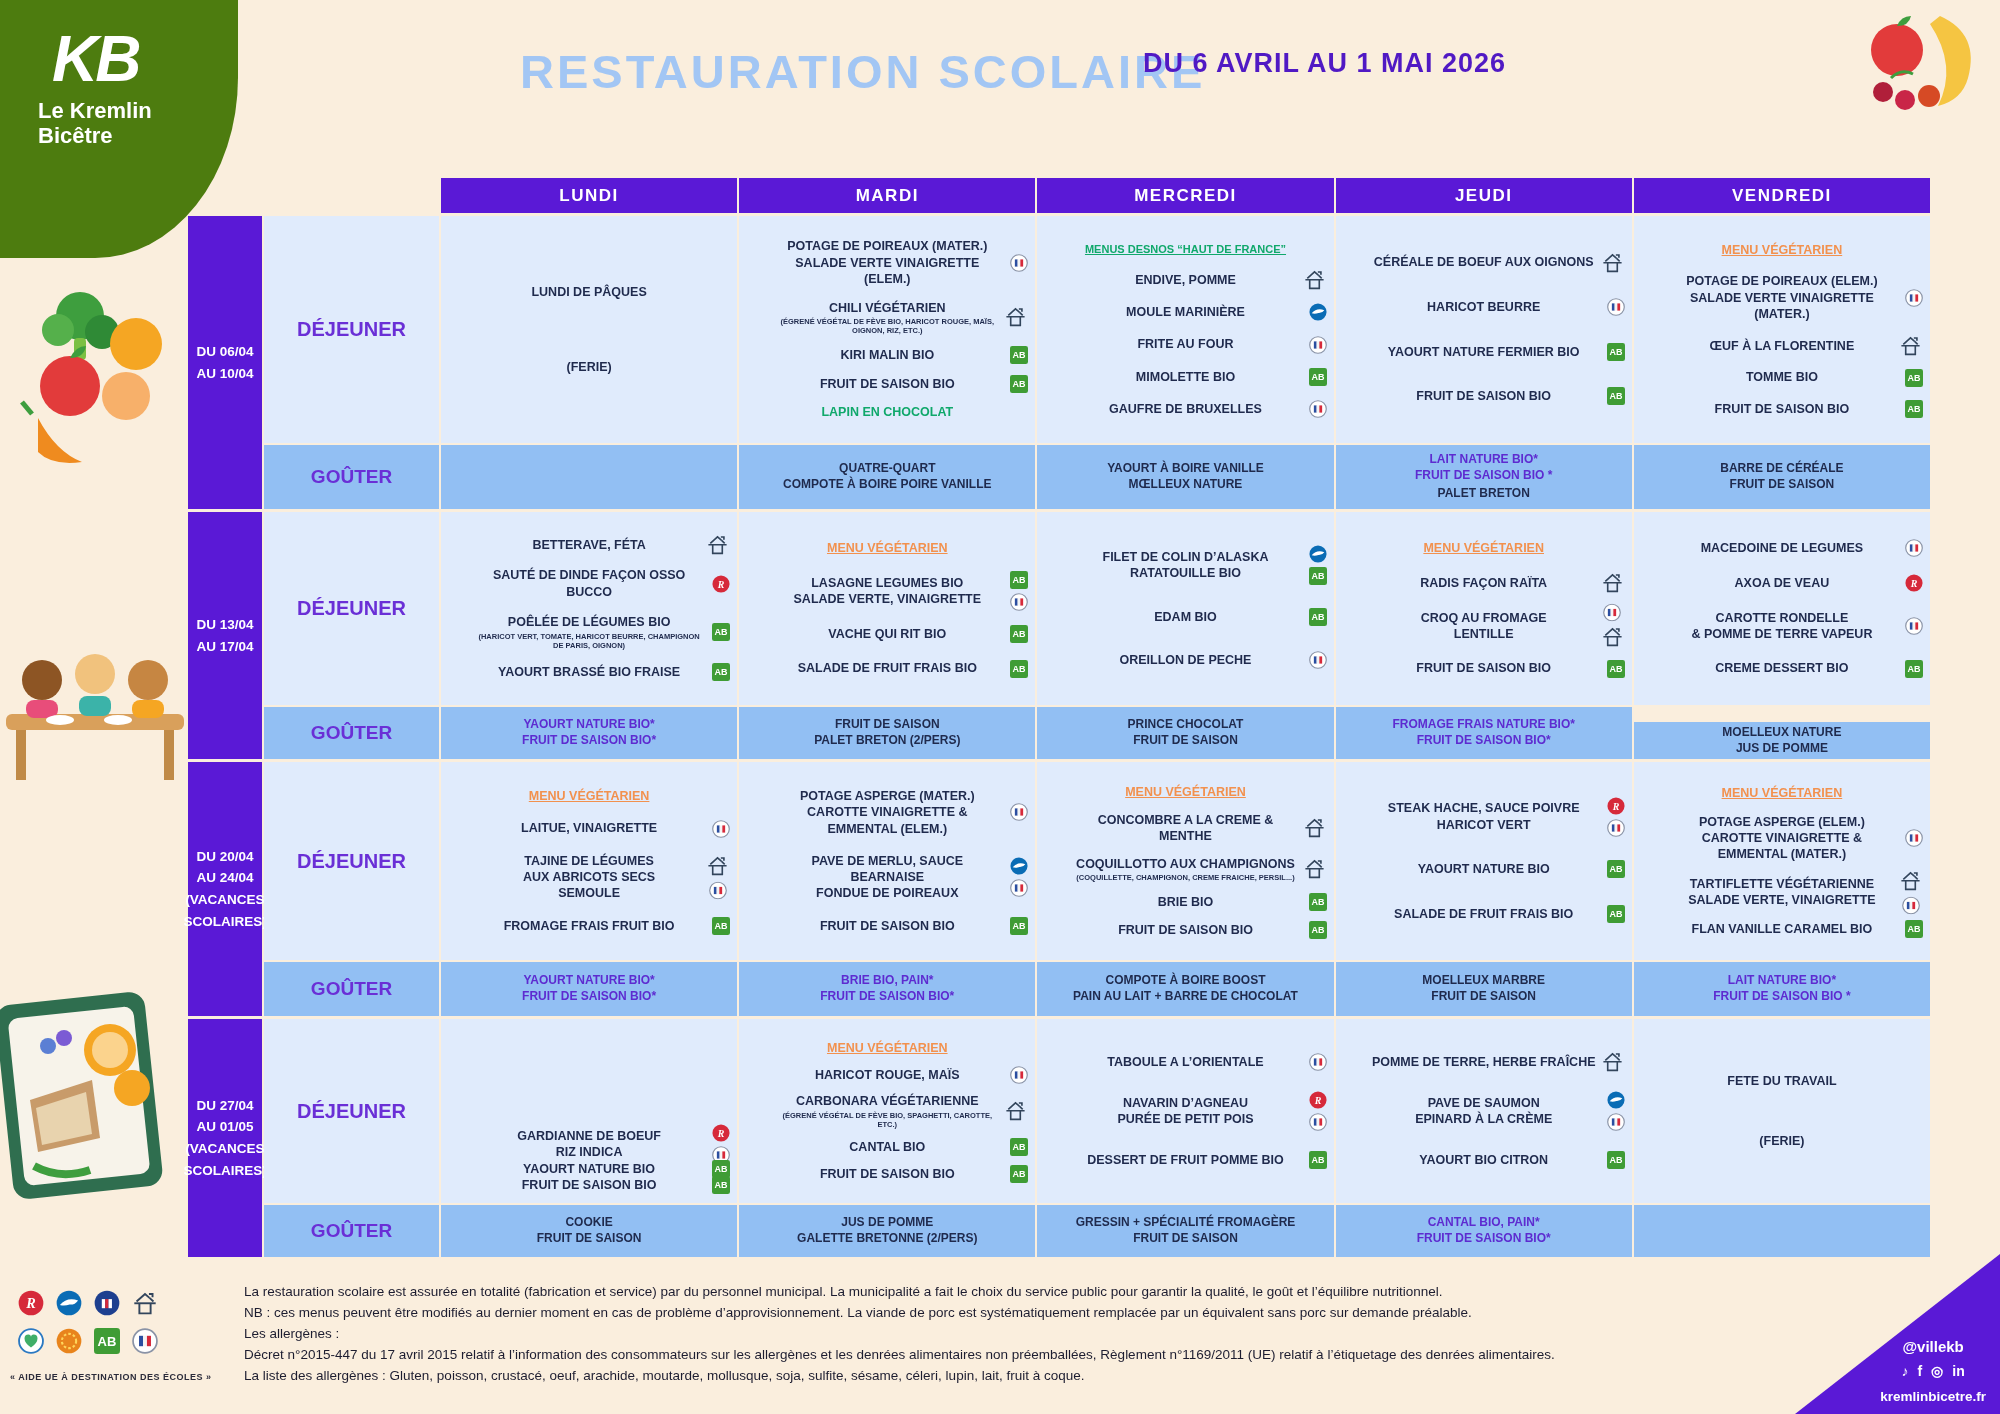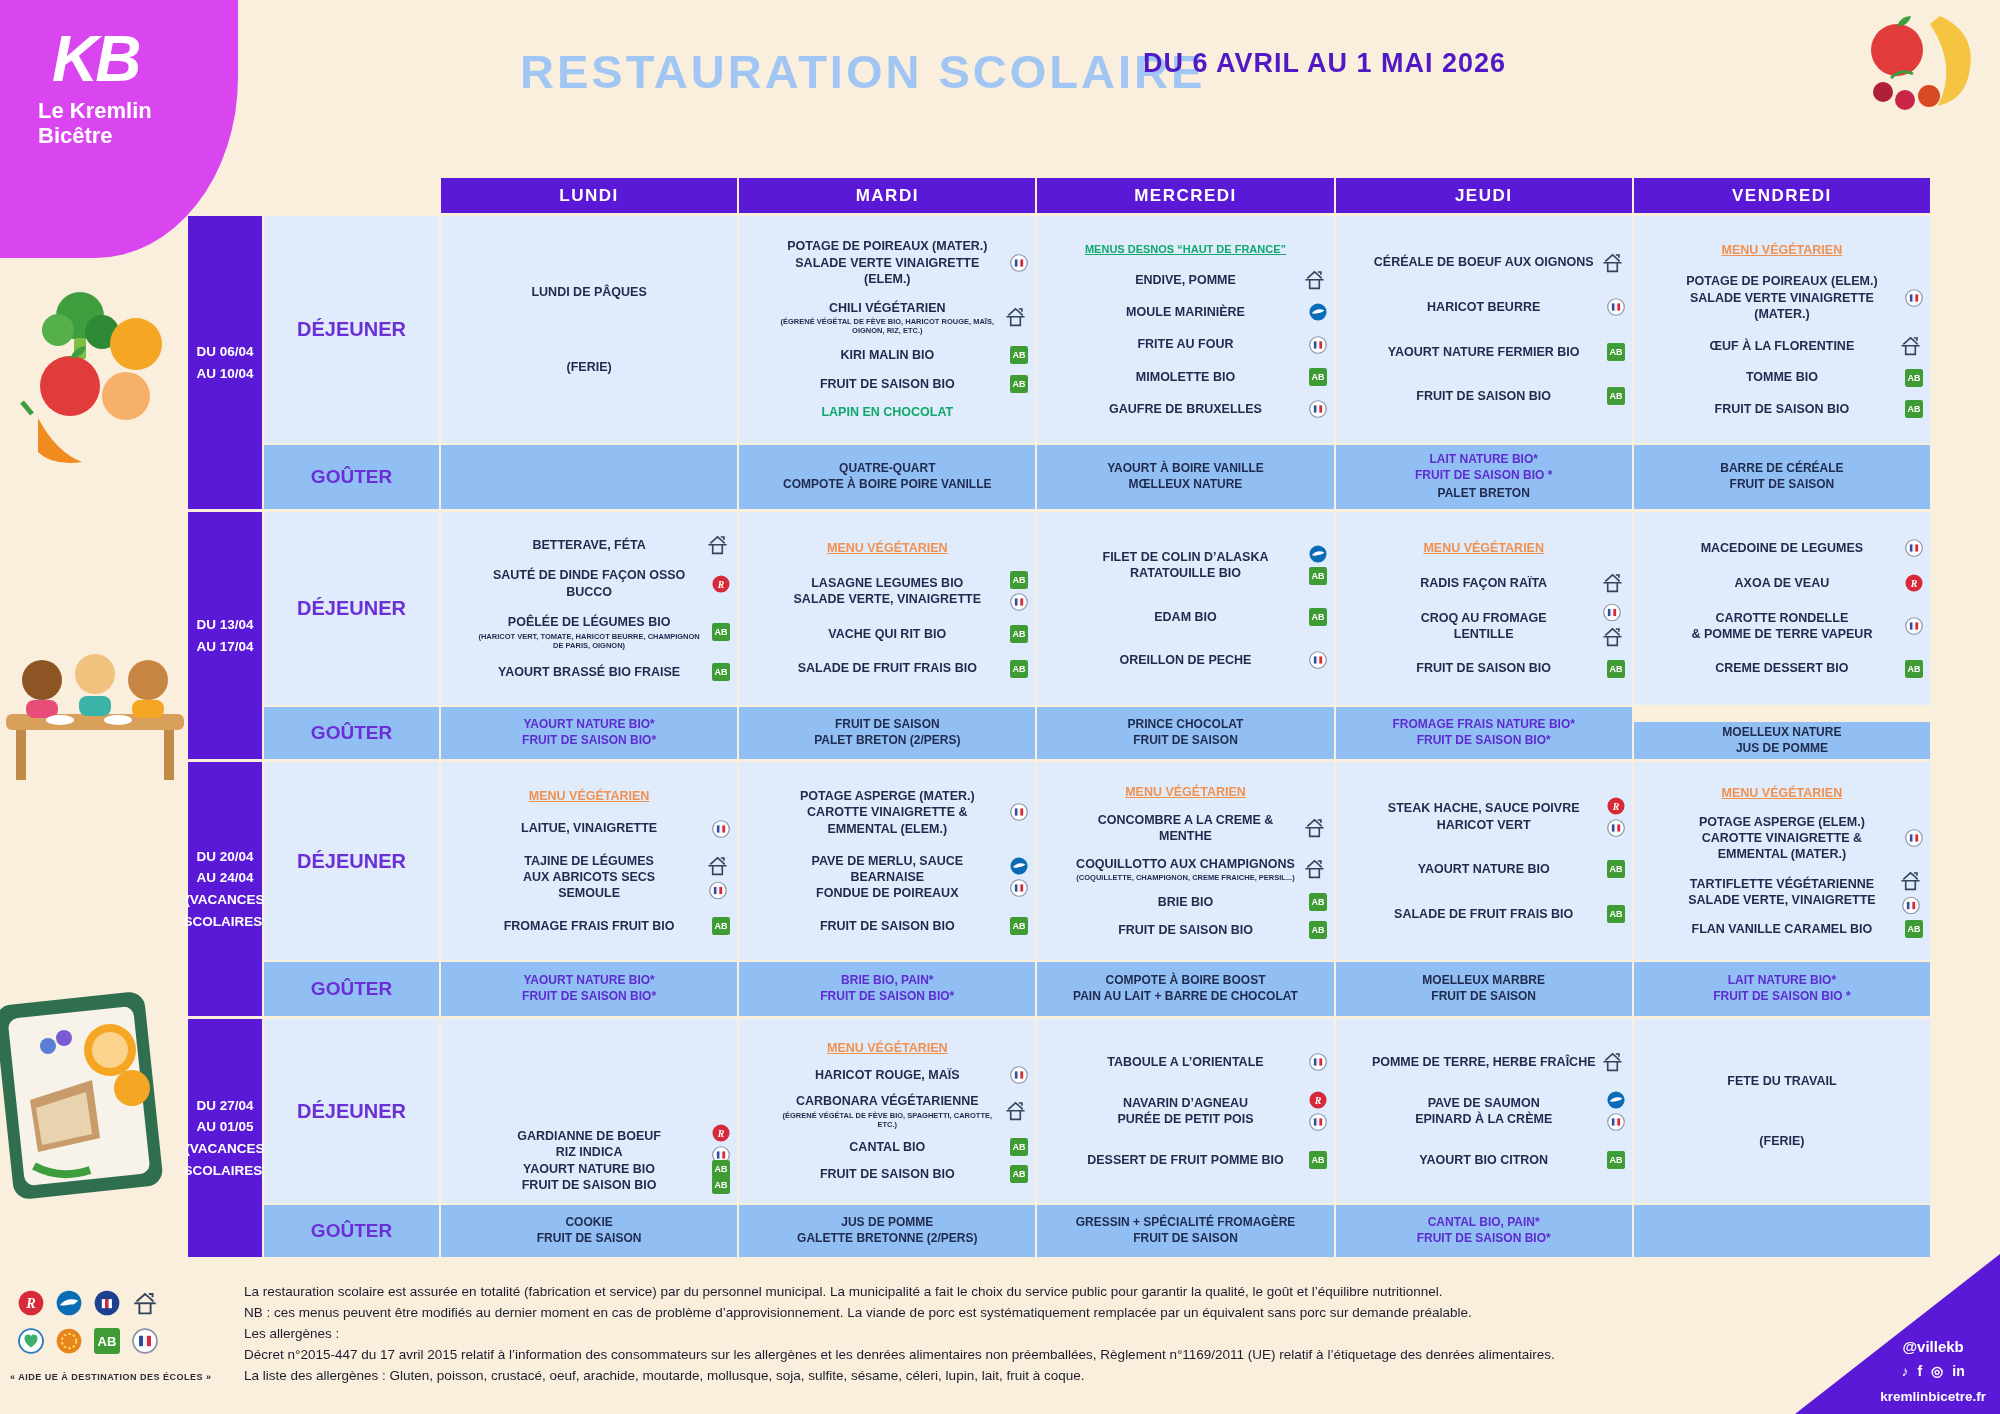--- a/index.html
+++ b/index.html
@@ -1,20 +1,20 @@
 <!DOCTYPE html>
 <html><head>
 <meta charset="utf-8">
 <style>
   html,body{margin:0;padding:0;}
   .page{position:relative;width:2000px;height:1414px;background:#faeedd;overflow:hidden;
         font-family:"Liberation Sans",sans-serif;}
 
   
-  .blob{position:absolute;left:0;top:0;width:238px;height:258px;background:#d946ef;
+  .blob{position:absolute;left:0;top:0;width:238px;height:258px;background:#4d7c0f;
         border-radius:0 0 60% 0 / 0 0 70% 0;color:#fff;}
   .blob .kb{font-size:64px;font-weight:bold;font-style:italic;margin:22px 0 0 52px;letter-spacing:-3px;}
   .blob .city{font-size:22px;font-weight:bold;margin:2px 0 0 38px;line-height:1.15;white-space:pre-line;}
 
   .title{position:absolute;left:520px;top:44px;font-size:47px;font-weight:bold;color:#a2c6f4;
          letter-spacing:3px;}
   .daterange{position:absolute;left:1143px;top:48px;font-size:27px;font-weight:bold;color:#5019c4;
          letter-spacing:1px;}
 
   

